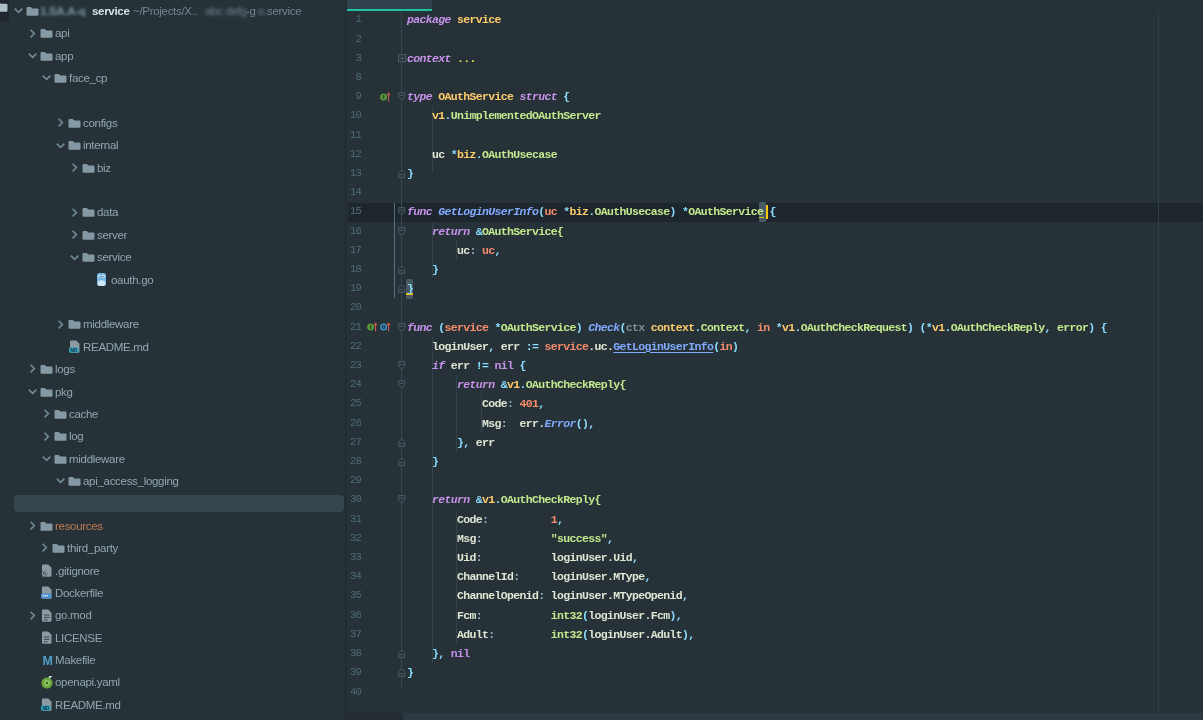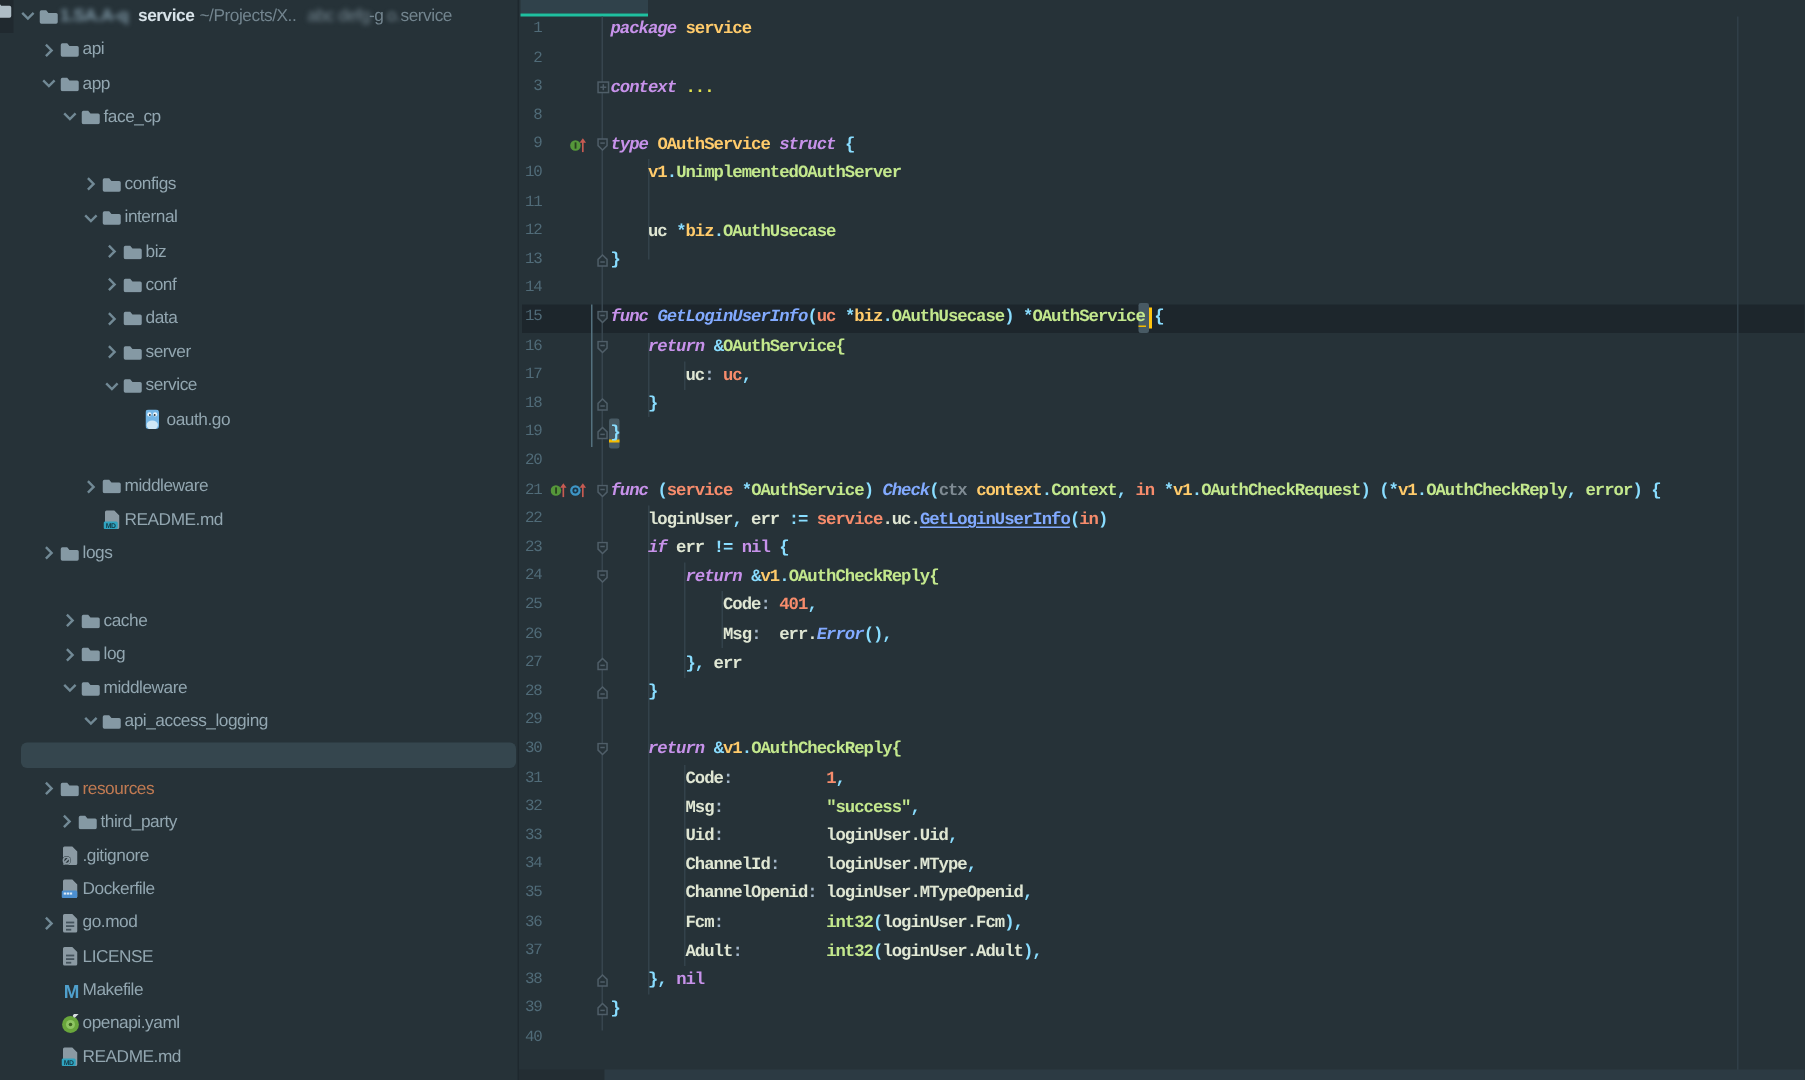--- a/index.html
+++ b/index.html
@@ -92,29 +92,20 @@
     </div>
     <div class="trow" style="left:0;top:156.7px;width:346px">
       <svg class="abs" style="left:68.5px;top:5.4px" width="11" height="11">
         <polyline points="3.6,1.8 7.4,5.6 3.6,9.4" fill="none" stroke="#718995" stroke-width="1.6"></polyline>
       </svg>
       <svg class="abs" style="left:82.0px;top:6.0px" width="13" height="10">
         <path d="M0.5,2 a1.1,1.1 0 0 1 1.1,-1.1 h3.2 l1.5,1.7 h5.1 a1.1,1.1 0 0 1 1.1,1.1 v5 a1.1,1.1 0 0 1 -1.1,1.1 h-9.8 a1.1,1.1 0 0 1 -1.1,-1.1 z" fill="#8599a4"></path>
       </svg>
       <span class="tlabel" style="left:97px;color:#92a6b0">biz</span>
     </div>
-    <div class="trow" style="left:0;top:179.0px;width:346px">
-      <svg class="abs" style="left:68.5px;top:5.4px" width="11" height="11">
-        <polyline points="3.6,1.8 7.4,5.6 3.6,9.4" fill="none" stroke="#718995" stroke-width="1.6"></polyline>
-      </svg>
-      <svg class="abs" style="left:82.0px;top:6.0px" width="13" height="10">
-        <path d="M0.5,2 a1.1,1.1 0 0 1 1.1,-1.1 h3.2 l1.5,1.7 h5.1 a1.1,1.1 0 0 1 1.1,1.1 v5 a1.1,1.1 0 0 1 -1.1,1.1 h-9.8 a1.1,1.1 0 0 1 -1.1,-1.1 z" fill="#8599a4"></path>
-      </svg>
-      <span class="tlabel" style="left:97px;color:#92a6b0">conf</span>
-    </div>
     <div class="trow" style="left:0;top:201.4px;width:346px">
       <svg class="abs" style="left:68.5px;top:5.4px" width="11" height="11">
         <polyline points="3.6,1.8 7.4,5.6 3.6,9.4" fill="none" stroke="#718995" stroke-width="1.6"></polyline>
       </svg>
       <svg class="abs" style="left:82.0px;top:6.0px" width="13" height="10">
         <path d="M0.5,2 a1.1,1.1 0 0 1 1.1,-1.1 h3.2 l1.5,1.7 h5.1 a1.1,1.1 0 0 1 1.1,1.1 v5 a1.1,1.1 0 0 1 -1.1,1.1 h-9.8 a1.1,1.1 0 0 1 -1.1,-1.1 z" fill="#8599a4"></path>
       </svg>
       <span class="tlabel" style="left:97px;color:#92a6b0">data</span>
     </div>
     <div class="trow" style="left:0;top:223.8px;width:346px">
@@ -164,20 +155,29 @@
       <span class="tlabel" style="left:83px;color:#92a6b0">README.md</span>
     </div>
     <div class="trow" style="left:0;top:358.1px;width:346px">
       <svg class="abs" style="left:26.5px;top:5.4px" width="11" height="11">
         <polyline points="3.6,1.8 7.4,5.6 3.6,9.4" fill="none" stroke="#718995" stroke-width="1.6"></polyline>
       </svg>
       <svg class="abs" style="left:40.0px;top:6.0px" width="13" height="10">
         <path d="M0.5,2 a1.1,1.1 0 0 1 1.1,-1.1 h3.2 l1.5,1.7 h5.1 a1.1,1.1 0 0 1 1.1,1.1 v5 a1.1,1.1 0 0 1 -1.1,1.1 h-9.8 a1.1,1.1 0 0 1 -1.1,-1.1 z" fill="#8599a4"></path>
       </svg>
       <span class="tlabel" style="left:55px;color:#92a6b0">logs</span>
+    </div>
+    <div class="trow" style="left:0;top:380.5px;width:346px">
+      <svg class="abs" style="left:26.5px;top:5.4px" width="11" height="11">
+        <polyline points="1.8,3.6 5.6,7.4 9.4,3.6" fill="none" stroke="#718995" stroke-width="1.6"></polyline>
+      </svg>
+      <svg class="abs" style="left:40.0px;top:6.0px" width="13" height="10">
+        <path d="M0.5,2 a1.1,1.1 0 0 1 1.1,-1.1 h3.2 l1.5,1.7 h5.1 a1.1,1.1 0 0 1 1.1,1.1 v5 a1.1,1.1 0 0 1 -1.1,1.1 h-9.8 a1.1,1.1 0 0 1 -1.1,-1.1 z" fill="#8599a4"></path>
+      </svg>
+      <span class="tlabel" style="left:55px;color:#92a6b0">pkg</span>
     </div>
     <div class="trow" style="left:0;top:402.8px;width:346px">
       <svg class="abs" style="left:40.5px;top:5.4px" width="11" height="11">
         <polyline points="3.6,1.8 7.4,5.6 3.6,9.4" fill="none" stroke="#718995" stroke-width="1.6"></polyline>
       </svg>
       <svg class="abs" style="left:54.0px;top:6.0px" width="13" height="10">
         <path d="M0.5,2 a1.1,1.1 0 0 1 1.1,-1.1 h3.2 l1.5,1.7 h5.1 a1.1,1.1 0 0 1 1.1,1.1 v5 a1.1,1.1 0 0 1 -1.1,1.1 h-9.8 a1.1,1.1 0 0 1 -1.1,-1.1 z" fill="#8599a4"></path>
       </svg>
       <span class="tlabel" style="left:69px;color:#92a6b0">cache</span>
     </div>

